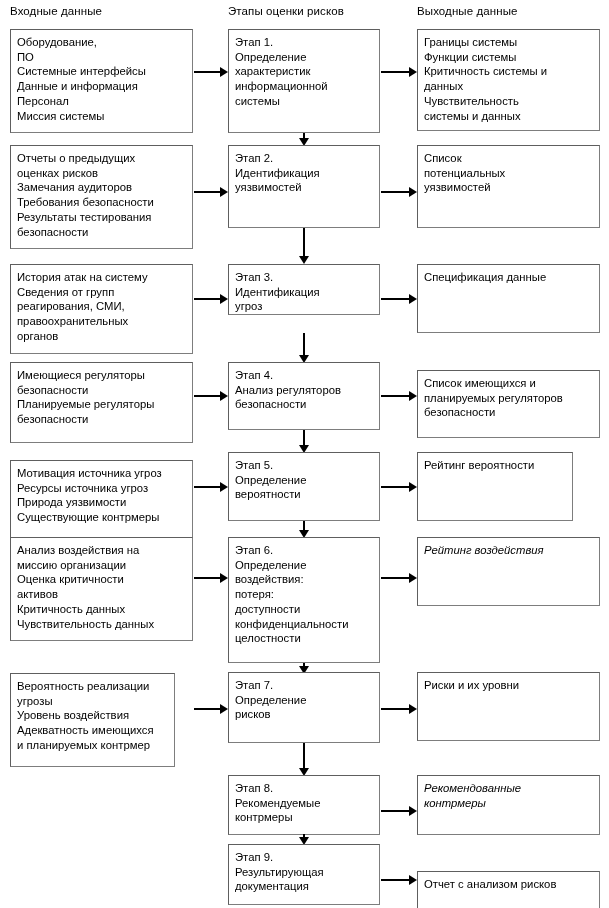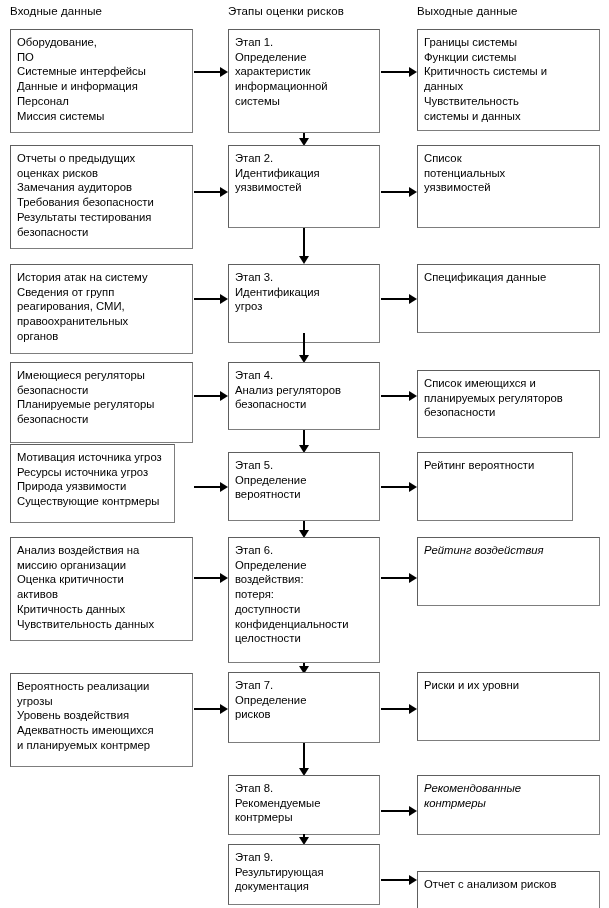--- a/index.html
+++ b/index.html
@@ -161,21 +161,21 @@
     <span class="line">История атак на систему</span>
     <span class="line">Сведения от групп</span>
     <span class="line">реагирования, СМИ,</span>
     <span class="line">правоохранительных</span>
     <span class="line">органов</span>
   </div>
   <div class="arrow-h" style="left:194px; top:293px; width:34px;">
     <div class="shaft" style="width:26px;"></div>
     <div class="head" style="left:26px;"></div>
   </div>
-  <div class="node" style="left:228px; top:264px; width:152px; height:79px;">
+  <div class="node" style="left:228px; top:264px; width:152px; height:51px;">
     <span class="line">Этап 3.</span>
     <span class="line">Идентификация</span>
     <span class="line">угроз</span>
   </div>
   <div class="arrow-h" style="left:381px; top:293px; width:37px;">
     <div class="shaft" style="width:28px;"></div>
     <div class="head" style="left:28px;"></div>
   </div>
   <div class="node" style="left:417px; top:264px; width:183px; height:69px;">
     <span class="line">Спецификация данные</span>
@@ -207,21 +207,21 @@
   <div class="node" style="left:417px; top:362px; width:183px; height:68px;margin-top:8px;">
     <span class="line">Список имеющихся и</span>
     <span class="line">планируемых регуляторов</span>
     <span class="line">безопасности</span>
   </div>
   <div class="arrow-v" style="left:298px; top:430px; height:23px;">
     <div class="shaft" style="height:15px;"></div>
     <div class="head" style="top:15px;"></div>
   </div>
 
-  <div class="node" style="left:10px; top:444px; width:165px; height:79px;">
+  <div class="node" style="left:10px; top:460px; width:183px; height:79px;">
     <span class="line">Мотивация источника угроз</span>
     <span class="line">Ресурсы источника угроз</span>
     <span class="line">Природа уязвимости</span>
     <span class="line">Существующие контрмеры</span>
   </div>
   <div class="arrow-h" style="left:194px; top:481px; width:34px;">
     <div class="shaft" style="width:26px;"></div>
     <div class="head" style="left:26px;"></div>
   </div>
   <div class="node" style="left:228px; top:452px; width:152px; height:69px;">
@@ -267,21 +267,21 @@
     <div class="head" style="left:28px;"></div>
   </div>
   <div class="node" style="left:417px; top:537px; width:183px; height:69px;font-style:italic;">
     <span class="line">Рейтинг воздействия</span>
   </div>
   <div class="arrow-v" style="left:298px; top:663px; height:11px;">
     <div class="shaft" style="height:3px;"></div>
     <div class="head" style="top:3px;"></div>
   </div>
 
-  <div class="node" style="left:10px; top:673px; width:183px; height:94px;">
+  <div class="node" style="left:10px; top:673px; width:165px; height:94px;">
     <span class="line">Вероятность реализации</span>
     <span class="line">угрозы</span>
     <span class="line">Уровень воздействия</span>
     <span class="line">Адекватность имеющихся</span>
     <span class="line">и планируемых контрмер</span>
   </div>
   <div class="arrow-h" style="left:194px; top:703px; width:34px;">
     <div class="shaft" style="width:26px;"></div>
     <div class="head" style="left:26px;"></div>
   </div>

